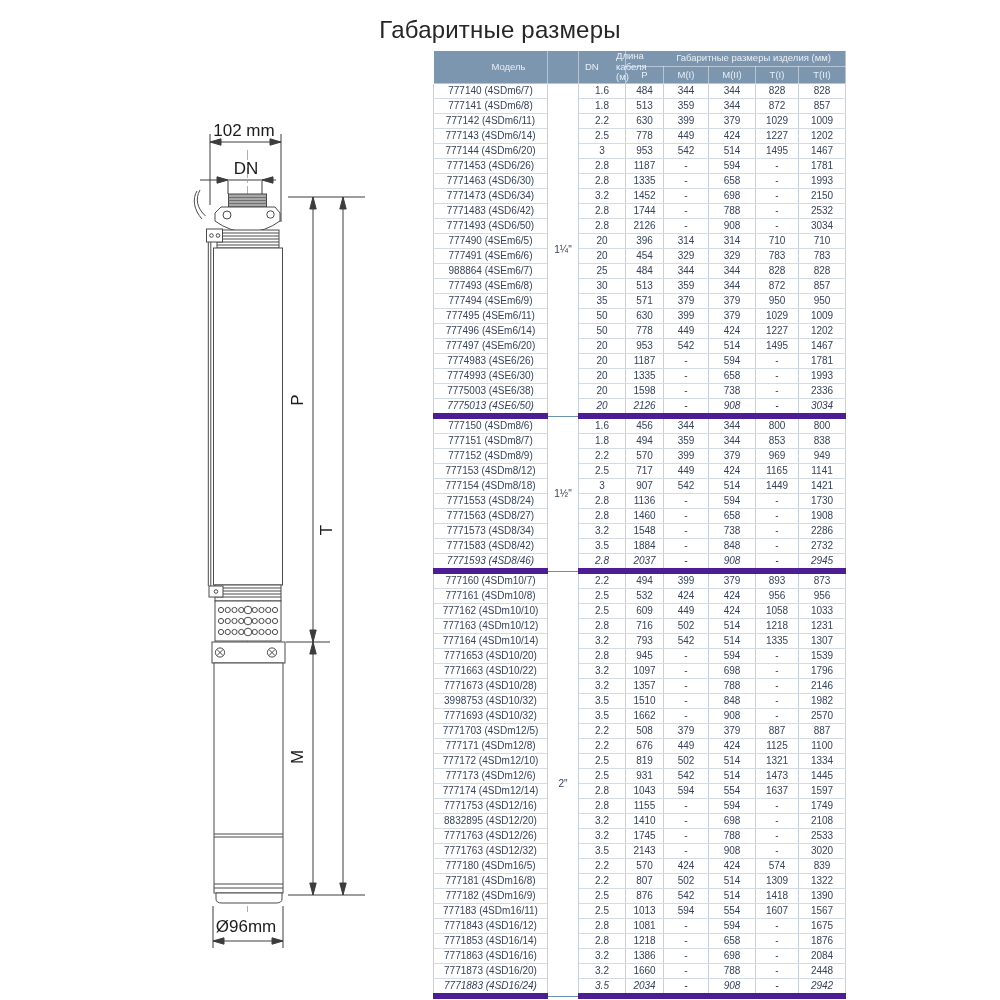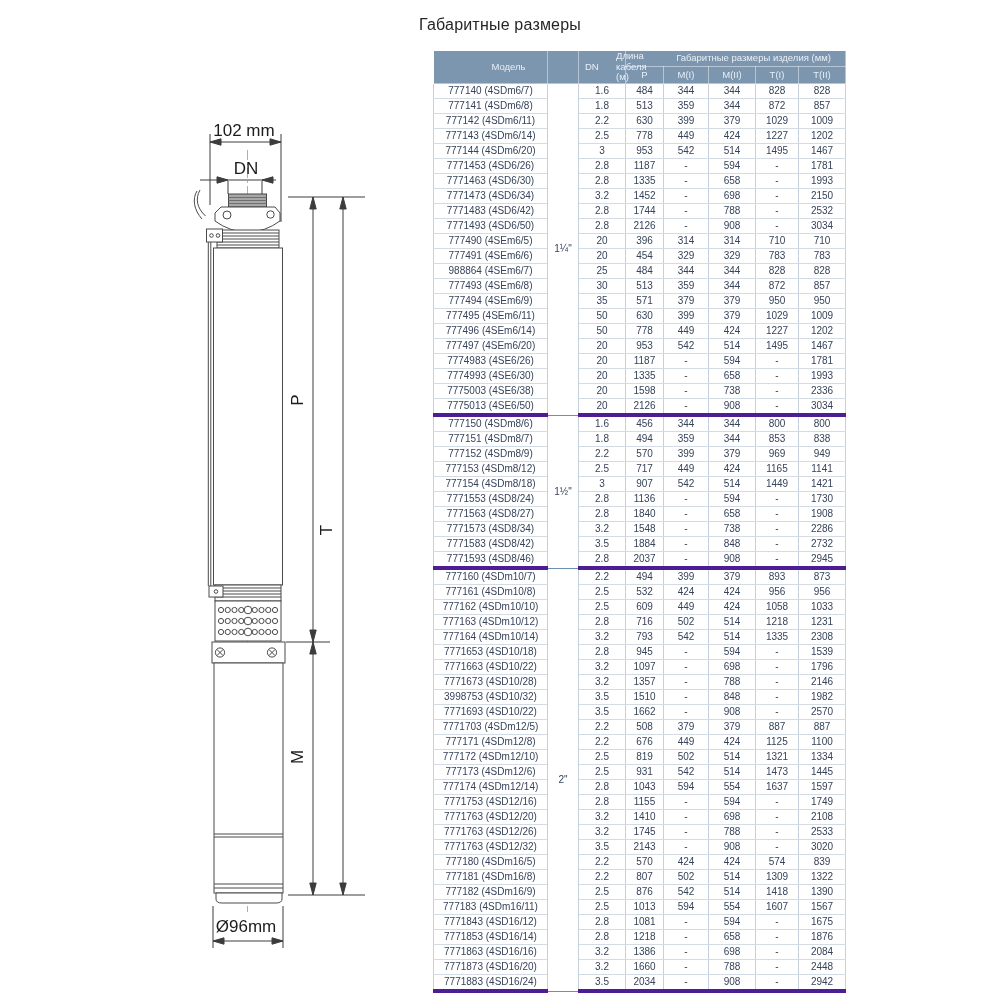--- a/index.html
+++ b/index.html
@@ -2,42 +2,42 @@
 <html><head>
 <meta charset="utf-8">
 <style>
   html,body{margin:0;padding:0;}
   body{
     width:1000px;height:1000px;position:relative;background:#ffffff;
     font-family:"Liberation Sans",sans-serif;overflow:hidden;
   }
   .page-title{
     position:absolute;left:0;top:16px;width:1000px;text-align:center;
-    font-size:16px;font-weight:500;color:#262626;letter-spacing:.2px;
+    font-size:24px;font-weight:500;color:#262626;letter-spacing:.2px;
   }
   .diagram-svg{position:absolute;left:0;top:0;}
 
   .table-wrap{position:absolute;left:433px;top:50px;width:412px;}
   table.spec{
     border-collapse:collapse;table-layout:fixed;width:412px;
     font-size:10px;color:#36435a;
   }
   table.spec th{
     background:#7d96b0;color:#e9eef4;font-weight:normal;font-size:9.5px;
     border:1px solid rgba(255,255,255,.45);line-height:1.12;padding:0 1px;
   }
   table.spec thead tr.h1 th{height:15px;padding-left:37px;}
   table.spec thead tr.h2 th{height:16px;}
   table.spec td{
     border-right:1px solid #c6d0dc;border-left:1px solid #c6d0dc;
     border-bottom:1px solid #d3dbe4;
     text-align:center;height:14px;padding:0;white-space:nowrap;
     line-height:14px;
   }
-  table.spec tr.group-end td{border-bottom:4px solid #4c1d95;}
+  table.spec tr.group-end td{border-bottom:6px solid #4c1d95;font-style:italic;}
   table.spec td.dn-cell{
     border-bottom:1px solid #6b90ad;vertical-align:middle;font-size:10px;
   }
   table.spec{border:1px solid #c6d0dc;border-top:none;}
 </style>
 </head>
 <body>
 
 <div class="page-title">Габаритные размеры</div>
 
@@ -460,21 +460,21 @@
           <td>2.8</td>
           <td>1136</td>
           <td>-</td>
           <td>594</td>
           <td>-</td>
           <td>1730</td>
         </tr>
         <tr>
           <td>7771563 (4SD8/27)</td>
           <td>2.8</td>
-          <td>1840</td>
+          <td>1460</td>
           <td>-</td>
           <td>658</td>
           <td>-</td>
           <td>1908</td>
         </tr>
         <tr>
           <td>7771573 (4SD8/34)</td>
           <td>3.2</td>
           <td>1548</td>
           <td>-</td>
@@ -537,24 +537,24 @@
           <td>1218</td>
           <td>1231</td>
         </tr>
         <tr>
           <td>777164 (4SDm10/14)</td>
           <td>3.2</td>
           <td>793</td>
           <td>542</td>
           <td>514</td>
           <td>1335</td>
-          <td>2308</td>
-        </tr>
-        <tr>
-          <td>7771653 (4SD10/18)</td>
+          <td>1307</td>
+        </tr>
+        <tr>
+          <td>7771653 (4SD10/20)</td>
           <td>2.8</td>
           <td>945</td>
           <td>-</td>
           <td>594</td>
           <td>-</td>
           <td>1539</td>
         </tr>
         <tr>
           <td>7771663 (4SD10/22)</td>
           <td>3.2</td>
@@ -576,21 +576,21 @@
         <tr>
           <td>3998753 (4SD10/32)</td>
           <td>3.5</td>
           <td>1510</td>
           <td>-</td>
           <td>848</td>
           <td>-</td>
           <td>1982</td>
         </tr>
         <tr>
-          <td>7771693 (4SD10/22)</td>
+          <td>7771693 (4SD10/32)</td>
           <td>3.5</td>
           <td>1662</td>
           <td>-</td>
           <td>908</td>
           <td>-</td>
           <td>2570</td>
         </tr>
         <tr>
           <td>7771703 (4SDm12/5)</td>
           <td>2.2</td>
@@ -639,21 +639,21 @@
         <tr>
           <td>7771753 (4SD12/16)</td>
           <td>2.8</td>
           <td>1155</td>
           <td>-</td>
           <td>594</td>
           <td>-</td>
           <td>1749</td>
         </tr>
         <tr>
-          <td>7771763 (4SD12/20)</td>
+          <td>8832895 (4SD12/20)</td>
           <td>3.2</td>
           <td>1410</td>
           <td>-</td>
           <td>698</td>
           <td>-</td>
           <td>2108</td>
         </tr>
         <tr>
           <td>7771763 (4SD12/26)</td>
           <td>3.2</td>

